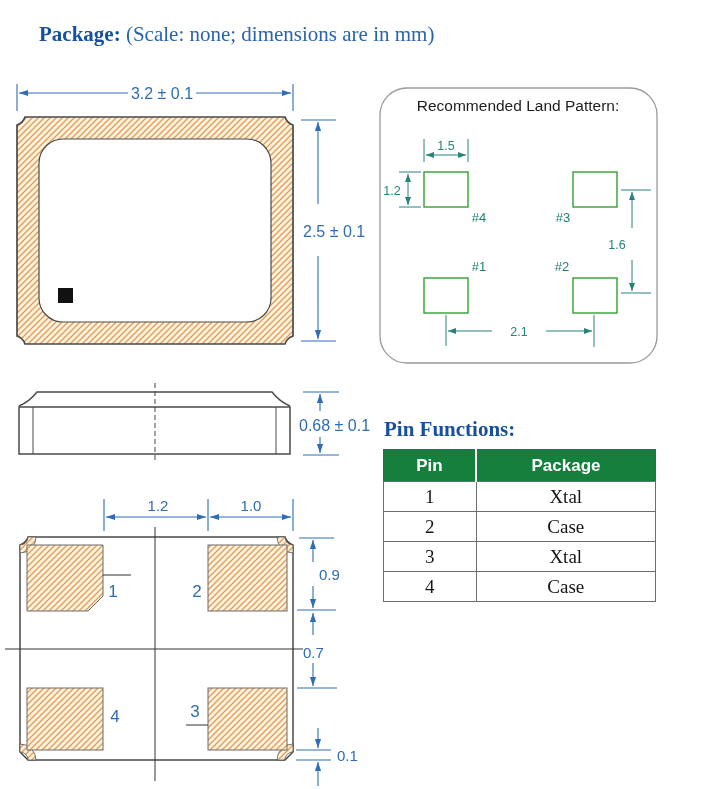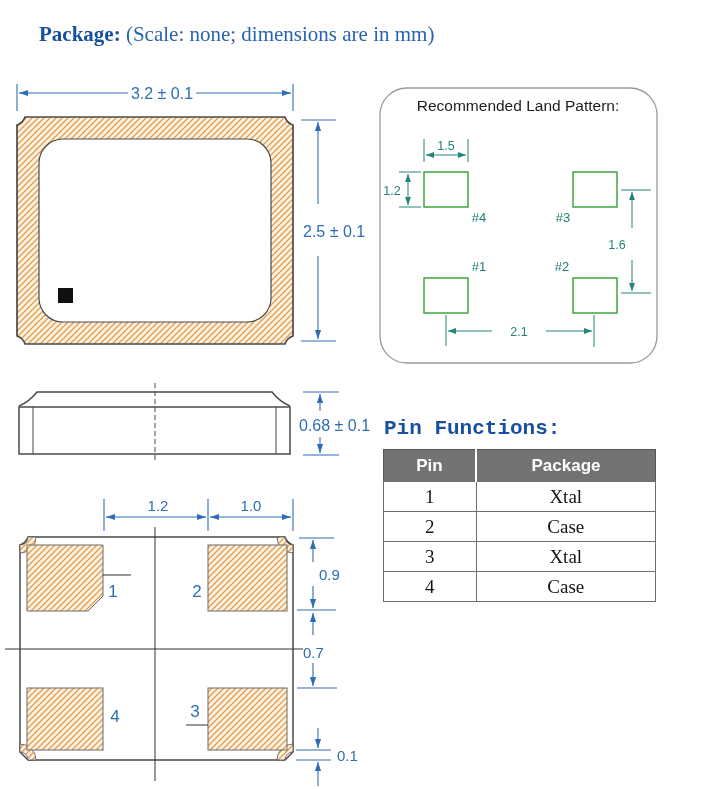--- a/index.html
+++ b/index.html
@@ -9,29 +9,29 @@
   }
   .drawing-canvas { position:absolute; left:0; top:0; }
   .page-title {
     position:absolute; left:18px; top:22px;
     font-family:"Liberation Serif", serif; font-size:21px;
     color:#2a63b0; white-space:pre-wrap;margin-left:21px;
   }
   .page-title .bold { font-weight:bold; color:#17509e; }
   .pin-title {
     position:absolute; left:384px; top:417px;
-    font-family:Liberation Mono, monospace; font-size:21px;
+    font-family:Liberation Serif, serif; font-size:21px;
     font-weight:bold; color:#17509e;
   }
   table.pin-table {
     position:absolute; left:383px; top:449px; width:273px;
     border-collapse:collapse; border:1.5px solid #555;
   }
   table.pin-table th {
-    background:#737373; color:#ffffff;
+    background:#15803d; color:#ffffff;
     font-family:"Liberation Sans", sans-serif; font-weight:bold;
     font-size:17px; height:31px; padding:0;
   }
   table.pin-table th.col-pin { width:91px; border-right:2px solid #ffffff; }
   table.pin-table td {
     border:1px solid #6e6e6e; text-align:center;
     font-family:"Liberation Serif", serif; font-size:19px;
     color:#151515; height:29px; padding:0;
   }
   

